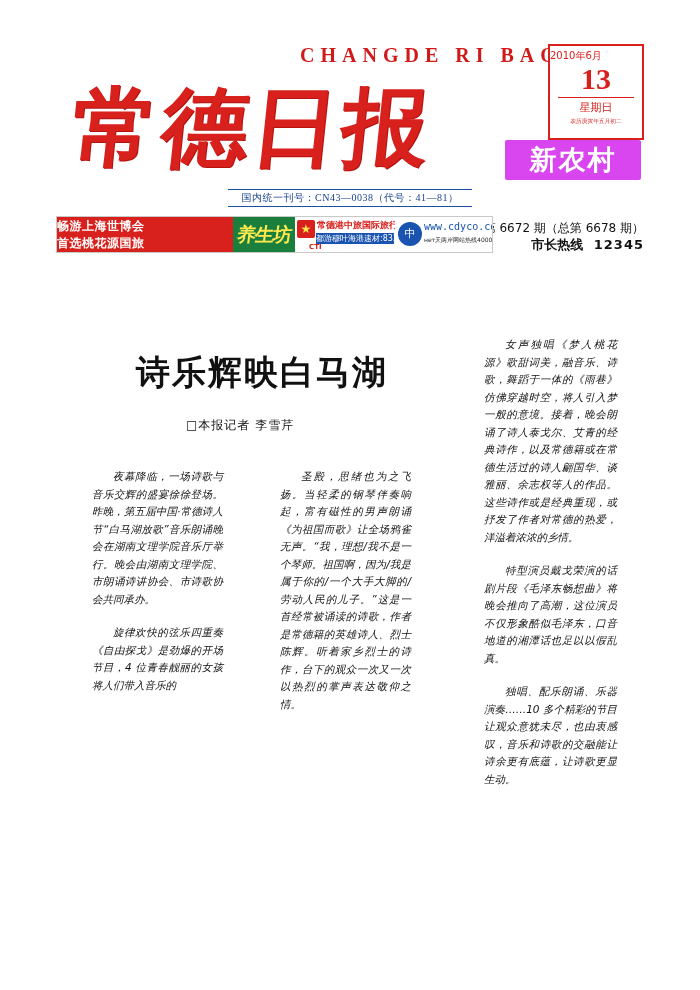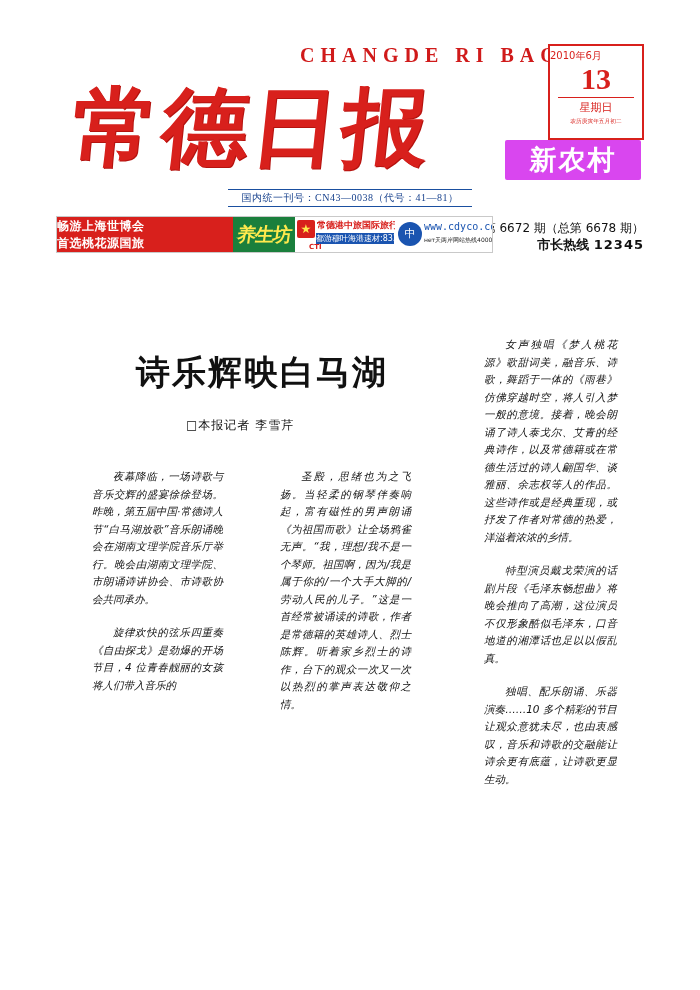--- a/index.html
+++ b/index.html
@@ -153,21 +153,21 @@
   }
   .hotline {
     position: absolute;
     right: 56px;
     top: 236px;
     font-size: 13px;
     font-weight: bold;
     color: #111;
     font-family: "DejaVu Sans", sans-serif;
   }
-  .hotline .num { letter-spacing: 1px; }
+  .hotline .num { letter-spacing: 1px; margin-left: 6px; }
 
   
   .adstrip {
     position: absolute;
     left: 56px;
     top: 216px;
     width: 437px;
     height: 37px;
     display: flex;
     border: 1px solid #c9c9c9;

